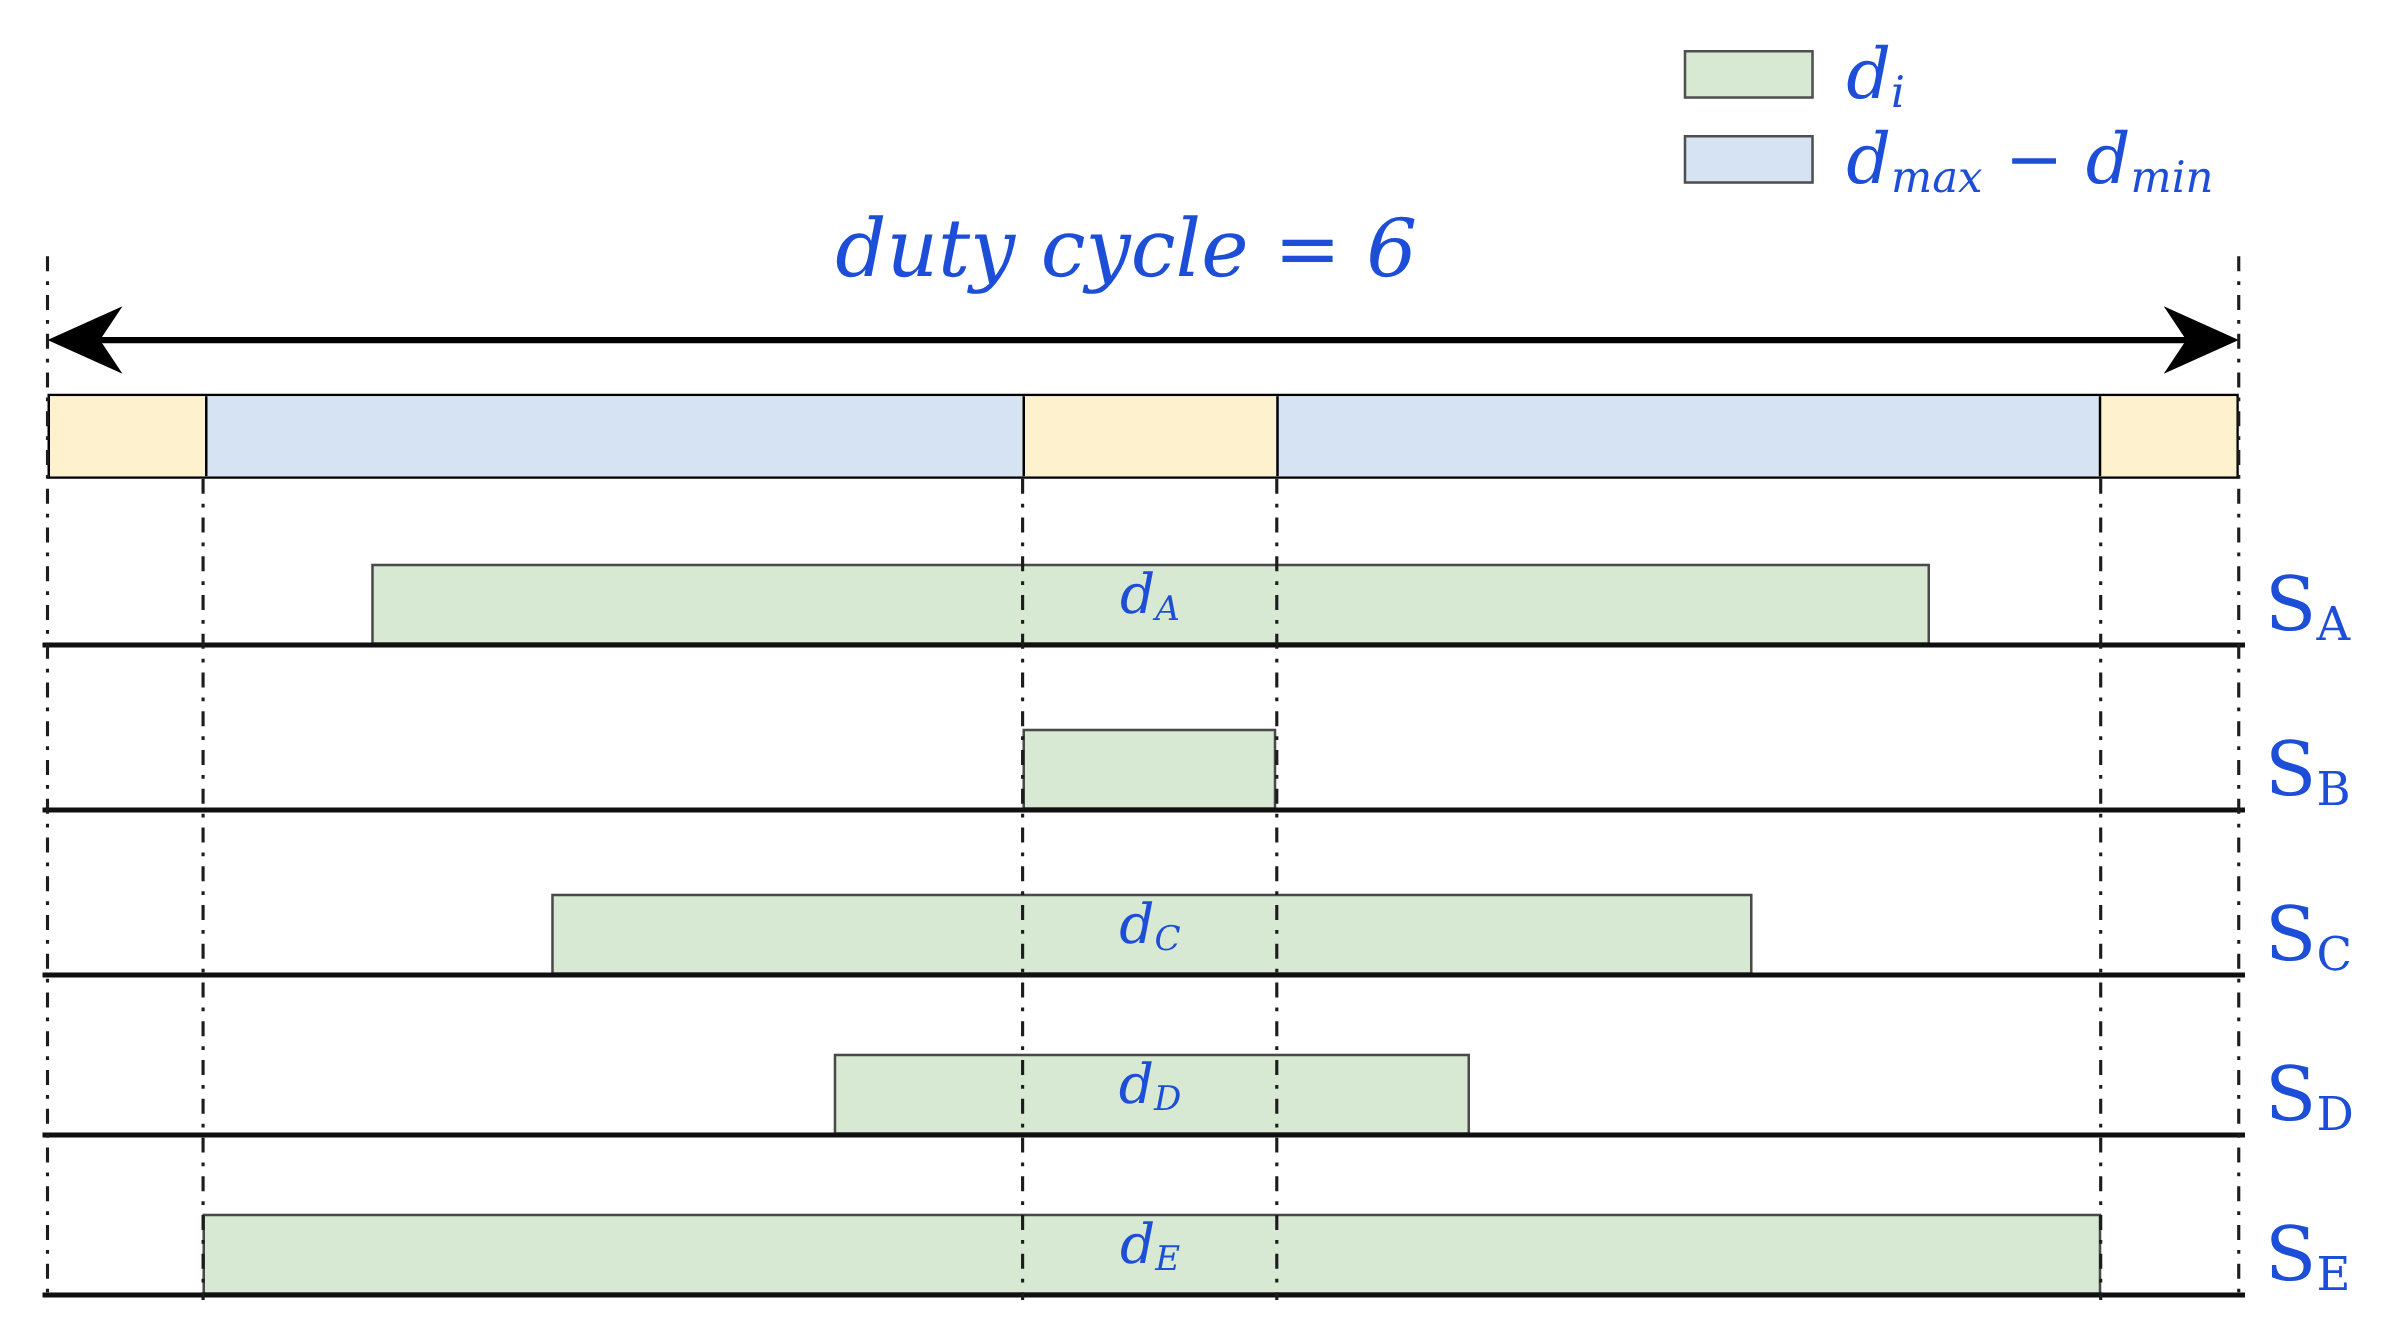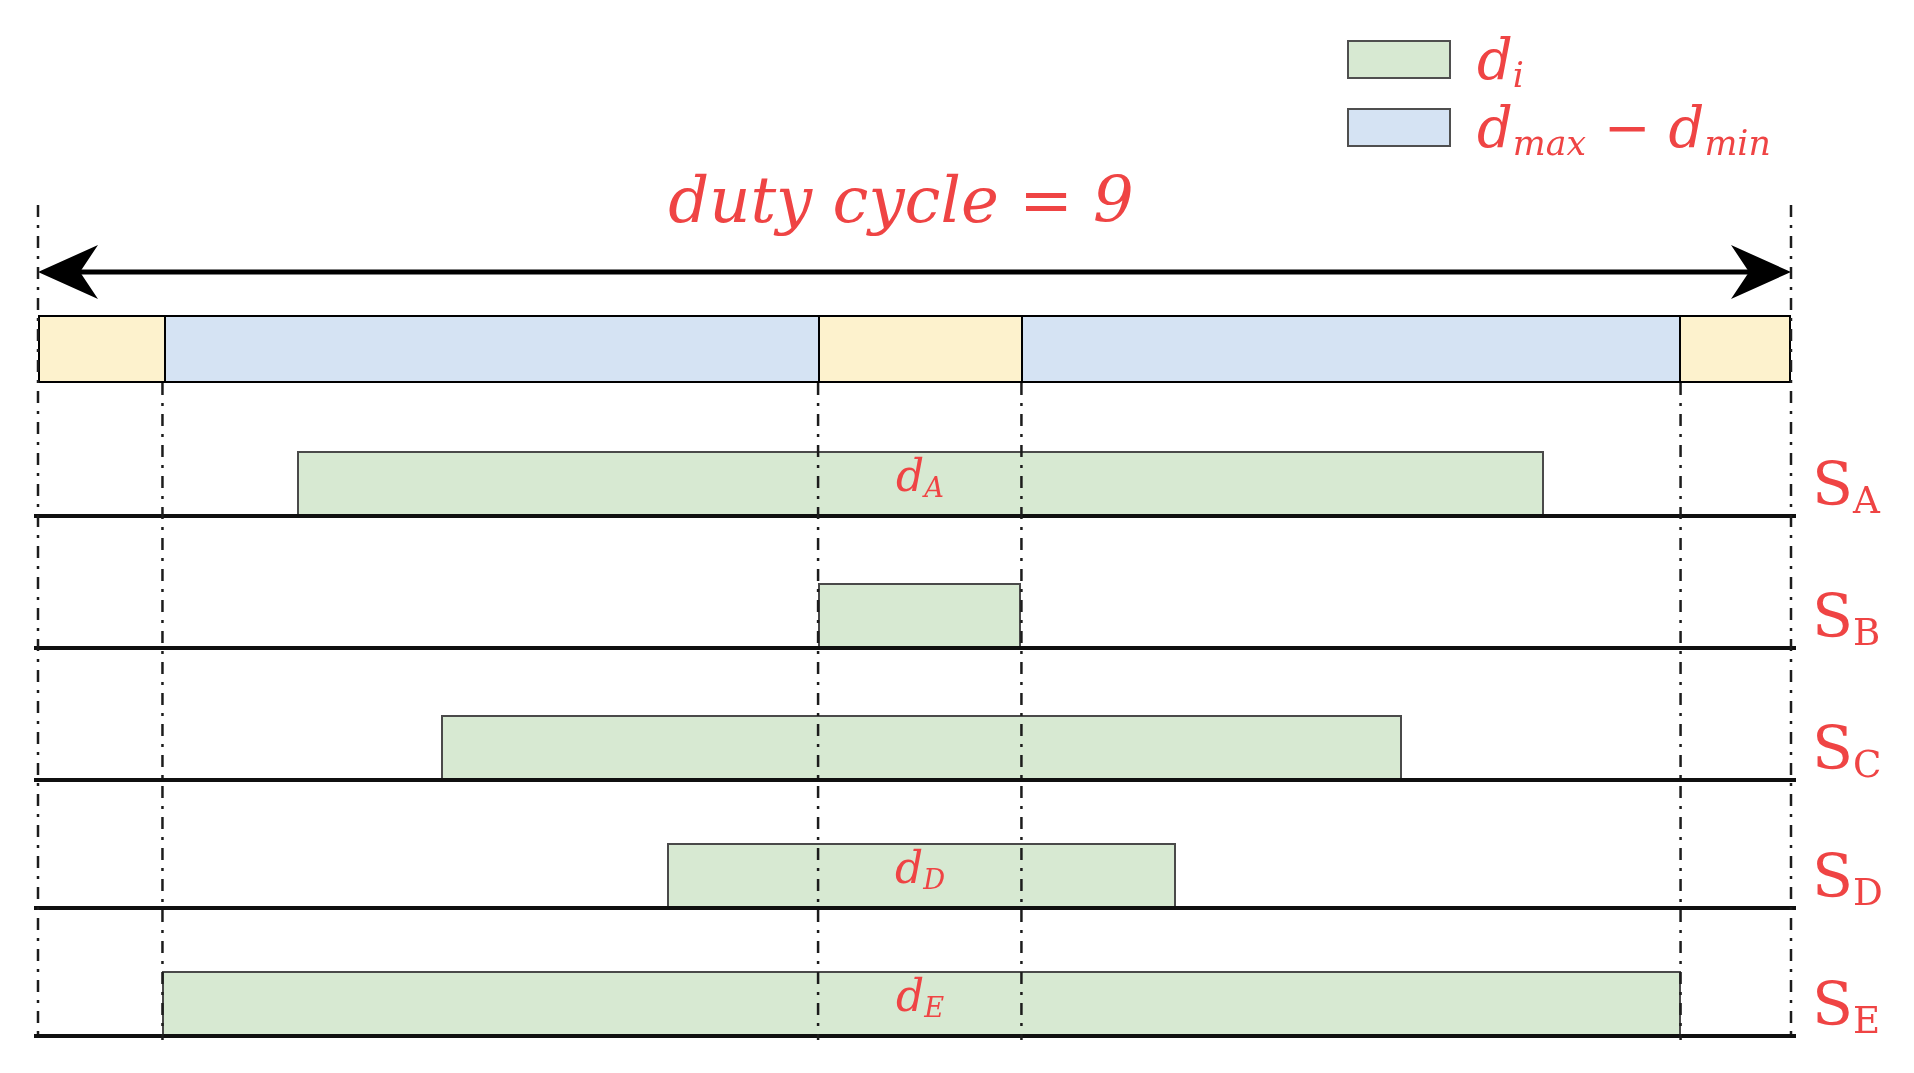--- a/index.html
+++ b/index.html
@@ -1,17 +1,17 @@
 <!DOCTYPE html>
 <html><head>
 <meta charset="utf-8">
 <style>
   html,body{margin:0;padding:0;background:#fff;}
   .canvas{position:relative;width:1914px;height:1073px;background:#ffffff;
-          font-family:"DejaVu Serif",serif;color:#ef4444;overflow:hidden;}
+          font-family:"DejaVu Serif",serif;color:#1d4ed8;overflow:hidden;}
 
   .title{position:absolute;top:168px;left:551px;width:700px;text-align:center;
          font-size:64px;font-style:italic;line-height:1;white-space:nowrap;}
 
   .legend{position:absolute;left:1347px;top:40px;}
   .legend-row{display:flex;align-items:center;height:39px;}
   .legend-row.g1{margin-bottom:29px;}
   .legend-row.g2{margin-bottom:39px;text-align:center;}
   .lswatch{width:104px;height:39px;border:2px solid #4f4f4f;box-sizing:border-box;flex:none;}
   .llabel{margin-left:26px;font-size:56px;font-style:italic;line-height:1;white-space:nowrap;}
@@ -43,21 +43,21 @@
     <div class="legend-row g1">
       <span class="lswatch" style="background: rgb(215, 233, 210);"></span>
       <span class="llabel"><span>d</span><sub>i</sub></span>
     </div>
     <div class="legend-row g2">
       <span class="lswatch" style="background: rgb(213, 227, 243);"></span>
       <span class="llabel"><span>d</span><sub>max</sub><span> − </span><span>d</span><sub>min</sub></span>
     </div>
   </div>
 
-  <div class="title">duty cycle = 9</div>
+  <div class="title">duty cycle = 6</div>
 
   <svg class="overlay" width="1914" height="1073">
     <g>
       <line class="arrow-line" x1="80" y1="272" x2="1749" y2="272"></line>
       <polygon class="arrow-head" points="38,272 98,245 80,272 98,299"></polygon>
       <polygon class="arrow-head" points="1791,272 1731,245 1749,272 1731,299"></polygon>
     </g>
     <g id="guides">
         <line x1="38" x2="38" y1="205" y2="1040" class="guide"></line>
         <line x1="162.463" x2="162.463" y1="383" y2="1040" class="guide"></line>
@@ -86,20 +86,21 @@
   <div class="baseline" style="top:646px"></div>
   <div class="row-strip" style="top:583px">
     <div class="gbar" style="left: 44.5%; width: 11.6%; background: rgb(215, 233, 210);"></div>
   </div>
   <div class="slabel" style="top:586px"><span>S</span><sub>B</sub></div>
 
   <div class="baseline" style="top:778px"></div>
   <div class="row-strip" style="top:715px">
     <div class="gbar" style="left: 23%; width: 54.8%; background: rgb(215, 233, 210);"></div>
   </div>
+  <div class="dlabel" style="top:718px"><span>d</span><sub>C</sub></div>
   <div class="slabel" style="top:718px"><span>S</span><sub>C</sub></div>
 
   <div class="baseline" style="top:906px"></div>
   <div class="row-strip" style="top:843px">
     <div class="gbar" style="left: 35.9%; width: 29%; background: rgb(215, 233, 210);"></div>
   </div>
   <div class="dlabel" style="top:846px"><span>d</span><sub>D</sub></div>
   <div class="slabel" style="top:846px"><span>S</span><sub>D</sub></div>
 
   <div class="baseline" style="top:1034px"></div>

